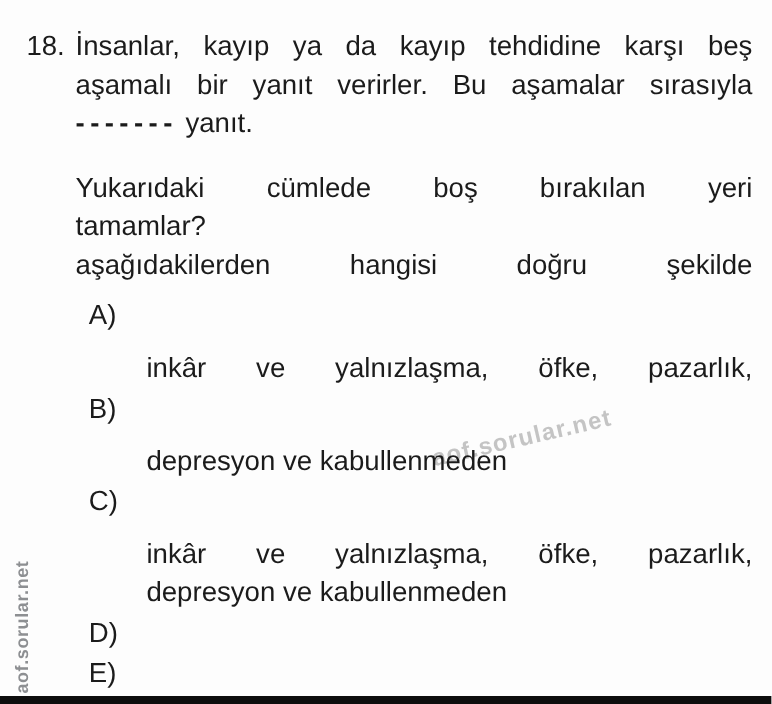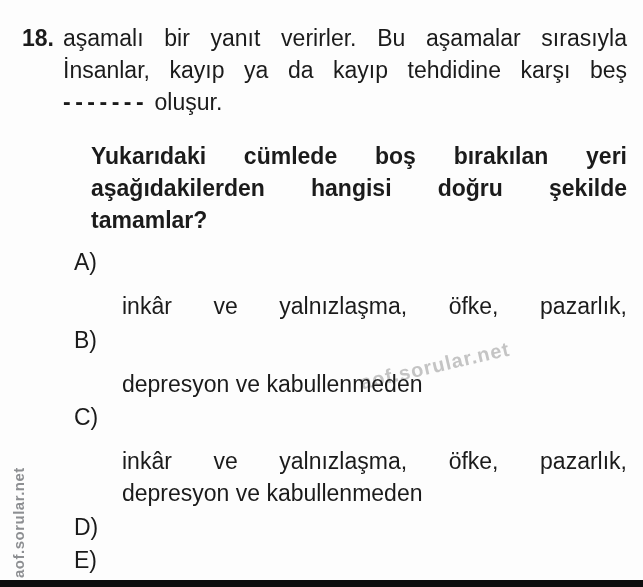--- a/index.html
+++ b/index.html
@@ -22,41 +22,40 @@
     z-index: 2;
   }
   .qrow {
     display: flex;
     align-items: flex-start;
   }
   .qnum {
     width: 41px;
     flex: 0 0 41px;
     font-size: 23px;
-    font-weight: bold;
+    font-weight: normal;
     line-height: 32px;
   }
   .qbody {
     flex: 1;
     min-width: 0;
   }
   .ln {
     font-size: 23px;
     line-height: 32px;
     white-space: nowrap;
   }
   .just {
     white-space: normal;
     text-align: justify;
     text-align-last: justify;
   }
   .stem {
     margin-top: 22px;
-    font-weight: bold;
-    margin-left: 28px;
+    font-weight: normal;
   }
   .options {
     margin-top: 10px;
   }
   .option {
     display: flex;
     align-items: flex-start;
     margin-bottom: 1.6px;
   }
   .opt-letter {
@@ -114,29 +113,29 @@
 </style>
 </head>
 <body>
 
 <div class="content">
   <div class="qrow">
     <div class="qnum">18.</div>
     <div class="qbody">
 
       <div>
+        <div class="ln just">İnsanlar, kayıp ya da kayıp tehdidine karşı beş</div>
         <div class="ln just">aşamalı bir yanıt verirler. Bu aşamalar sırasıyla</div>
-        <div class="ln just">İnsanlar, kayıp ya da kayıp tehdidine karşı beş</div>
-        <div class="ln"><span class="dashes">-------</span> <span>oluşur.</span></div>
+        <div class="ln"><span class="dashes">-------</span> <span>yanıt.</span></div>
       </div>
 
       <div class="stem">
         <div class="ln just">Yukarıdaki cümlede boş bırakılan yeri</div>
+        <div class="ln">tamamlar?</div>
         <div class="ln just">aşağıdakilerden hangisi doğru şekilde</div>
-        <div class="ln">tamamlar?</div>
       </div>
 
       <div class="options">
 
         <div class="option">
           <div class="opt-letter">A)</div>
           <div class="opt-text">
             <div class="ln just">inkâr ve yalnızlaşma, öfke, pazarlık,</div>
           </div>
         </div>

